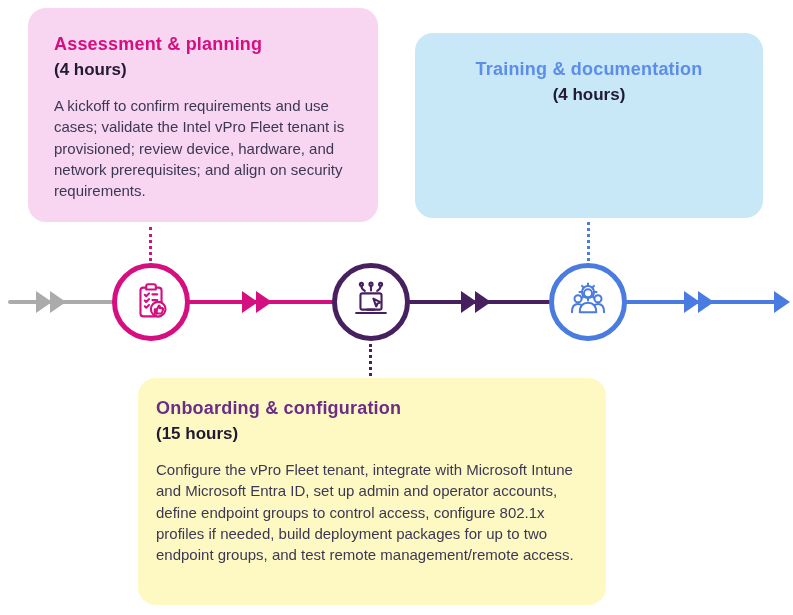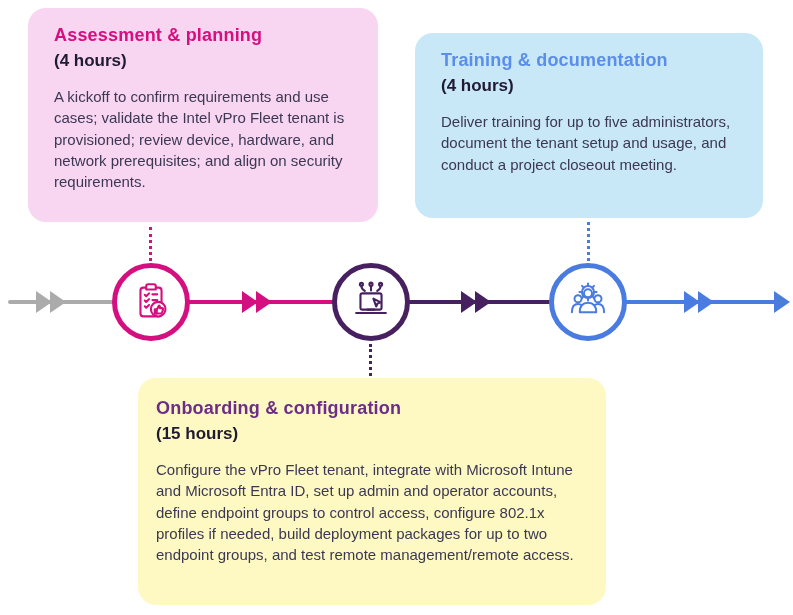--- a/index.html
+++ b/index.html
@@ -10,42 +10,42 @@
     background: #ffffff;
     font-family: "Liberation Sans", "DejaVu Sans", sans-serif;
     overflow: hidden;
   }
 
   
   .card {
     position: absolute;
     border-radius: 18px;
     box-sizing: border-box;
-    padding: 17px 26px;
+    padding: 26px 26px;
   }
   .card-title {
     margin: 0 0 5px 0;
     font-size: 18px;
     font-weight: bold;
     letter-spacing: 0.2px;
   }
   .card-hours {
     margin: 0 0 15px 0;
     font-size: 17px;
     font-weight: bold;
     color: #201a33;
   }
   .card-body {
     margin: 0;
     font-size: 15px;
     line-height: 1.42;
     color: #3c3854;
   }
   #card-assessment { left: 28px;  top: 8px;   width: 350px; height: 214px; }
-  #card-training   { left: 415px; top: 33px;  width: 348px; height: 185px; }
+  #card-training   { left: 415px; top: 33px;  width: 348px; height: 185px; text-align: center; }
   #card-onboarding { left: 138px; top: 378px; width: 468px; height: 227px; padding: 20px 18px; }
 
   
   .tl-line {
     position: absolute;
     top: 300px;
     height: 4px;
     border-radius: 2px;
   }
   #line-intro  { left: 8px;   width: 108px; }
@@ -98,21 +98,20 @@
 
   <div class="card" id="card-assessment" style="background: rgb(248, 214, 241);">
     <h2 class="card-title" style="color: rgb(213, 15, 127);">Assessment &amp; planning</h2>
     <div class="card-hours" style="color: rgb(32, 26, 51);">(4 hours)</div>
     <p class="card-body" style="color: rgb(60, 56, 84); margin-top: 15px;">A kickoff to confirm requirements and use cases; validate the Intel vPro Fleet tenant is provisioned; review device, hardware, and network prerequisites; and align on security requirements.</p>
   </div>
 
   <div class="card" id="card-training" style="background: rgb(200, 231, 247);">
     <h2 class="card-title" style="color: rgb(91, 141, 235);">Training &amp; documentation</h2>
     <div class="card-hours" style="color: rgb(32, 26, 51);">(4 hours)</div>
-    <p class="card-body" style="color: rgb(60, 56, 84);">Deliver training for up to five administrators, document the tenant setup and usage, and conduct a project closeout meeting.</p>
   </div>
 
   <div class="card" id="card-onboarding" style="background: #fef9c3;">
     <h2 class="card-title" style="color: rgb(108, 45, 135);">Onboarding &amp; configuration</h2>
     <div class="card-hours" style="color: rgb(32, 26, 51);">(15 hours)</div>
     <p class="card-body" style="color: rgb(60, 56, 84);">Configure the vPro Fleet tenant, integrate with Microsoft Intune and Microsoft Entra ID, set up admin and operator accounts, define endpoint groups to control access, configure 802.1x profiles if needed, build deployment packages for up to two endpoint groups, and test remote management/remote access.</p>
   </div>
 
   <div class="dotty" id="connector-assessment" style="border-left-color: rgb(213, 15, 127);"></div>
   <div class="dotty" id="connector-onboarding" style="border-left-color: rgb(71, 33, 95);"></div>

